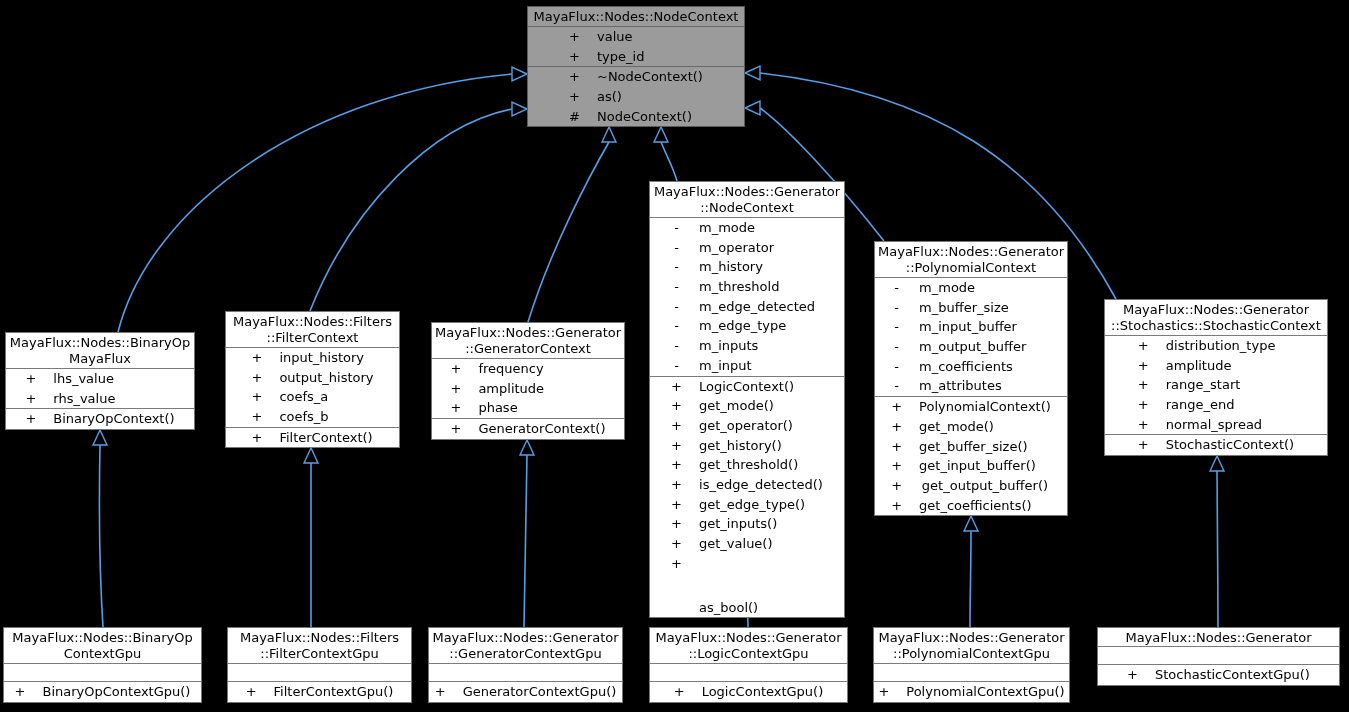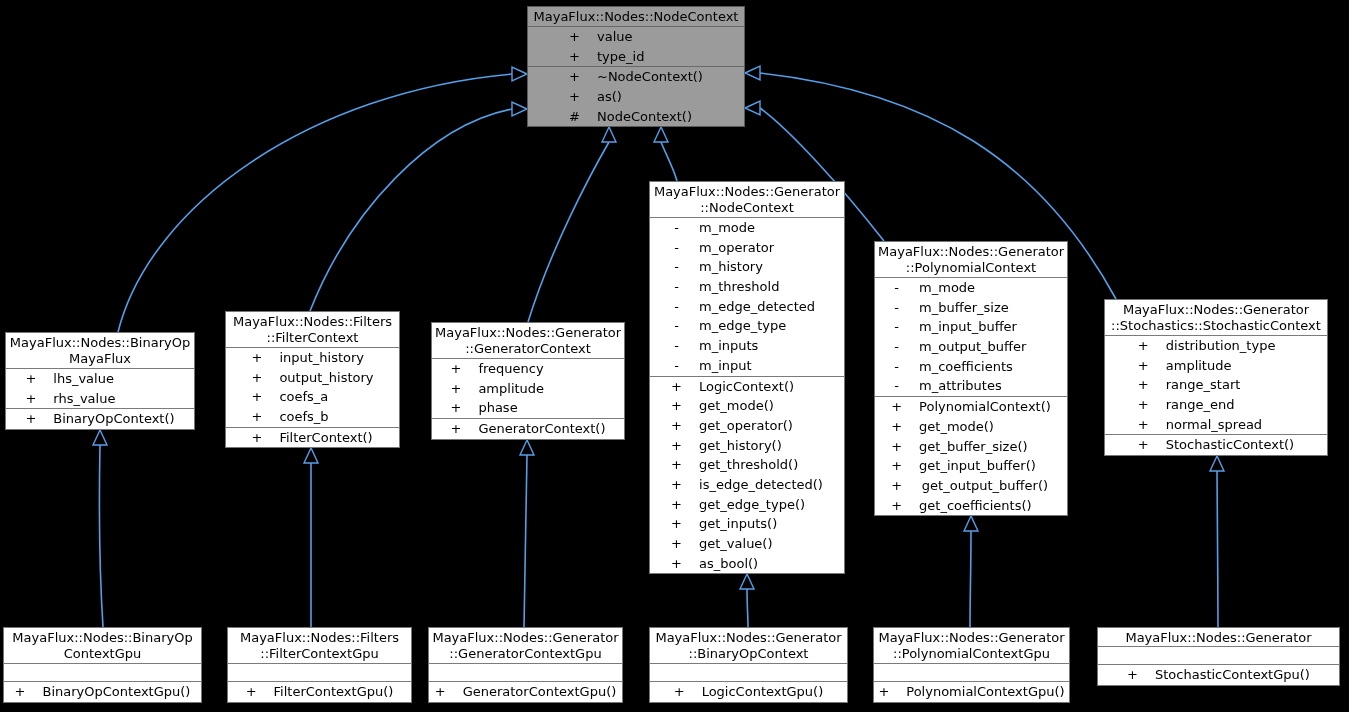--- a/index.html
+++ b/index.html
@@ -160,21 +160,21 @@
       <span class="mname" style="grid-row: 17;">get_threshold()</span>
       <span class="vis" style="grid-row: 18;">+</span>
       <span class="mname" style="grid-row: 18;">is_edge_detected()</span>
       <span class="vis" style="grid-row: 19;">+</span>
       <span class="mname" style="grid-row: 19;">get_edge_type()</span>
       <span class="vis" style="grid-row: 20;">+</span>
       <span class="mname" style="grid-row: 20;">get_inputs()</span>
       <span class="vis" style="grid-row: 21;">+</span>
       <span class="mname" style="grid-row: 21;">get_value()</span>
       <span class="vis" style="grid-row: 22;">+</span>
-      <span class="mname" style="grid-row: 22;">as_bool()</span>
+      <span class="mname" style="grid-row: 22; margin-top: 44px;">as_bool()</span>
     </div>
     <div class="uml-box" style="left: 874px; top: 241px; width: 194px;">
       <div class="uml-title" style="padding-bottom: 0px; grid-row: 1;">MayaFlux::Nodes::Generator</div>
       <div class="uml-title" style="padding-top: 0px; grid-row: 2;">::PolynomialContext</div>
       <div class="uml-sep" style="grid-row: 3;"></div>
       <span class="vis" style="grid-row: 4;">-</span>
       <span class="mname" style="grid-row: 4;">m_mode</span>
       <span class="vis" style="grid-row: 5;">-</span>
       <span class="mname" style="grid-row: 5;">m_buffer_size</span>
       <span class="vis" style="grid-row: 6;">-</span>
@@ -239,21 +239,21 @@
       <div class="uml-title" style="padding-bottom: 0px; grid-row: 1;">MayaFlux::Nodes::Generator</div>
       <div class="uml-title" style="padding-top: 0px; grid-row: 2;">::GeneratorContextGpu</div>
       <div class="uml-sep" style="grid-row: 3;"></div>
       <div class="empty-row" style="grid-row: 4;"></div>
       <div class="uml-sep" style="grid-row: 5;"></div>
       <span class="vis" style="grid-row: 6;">+</span>
       <span class="mname" style="grid-row: 6;">GeneratorContextGpu()</span>
     </div>
     <div class="uml-box" style="left: 649px; top: 627px; width: 199px;">
       <div class="uml-title" style="padding-bottom: 0px; grid-row: 1;">MayaFlux::Nodes::Generator</div>
-      <div class="uml-title" style="padding-top: 0px; grid-row: 2;">::BinaryOpContext</div>
+      <div class="uml-title" style="padding-top: 0px; grid-row: 2;">::LogicContextGpu</div>
       <div class="uml-sep" style="grid-row: 3;"></div>
       <div class="empty-row" style="grid-row: 4;"></div>
       <div class="uml-sep" style="grid-row: 5;"></div>
       <span class="vis" style="grid-row: 6;">+</span>
       <span class="mname" style="grid-row: 6;">LogicContextGpu()</span>
     </div>
     <div class="uml-box" style="left: 873px; top: 627px; width: 197px;">
       <div class="uml-title" style="padding-bottom: 0px; grid-row: 1;">MayaFlux::Nodes::Generator</div>
       <div class="uml-title" style="padding-top: 0px; grid-row: 2;">::PolynomialContextGpu</div>
       <div class="uml-sep" style="grid-row: 3;"></div>

